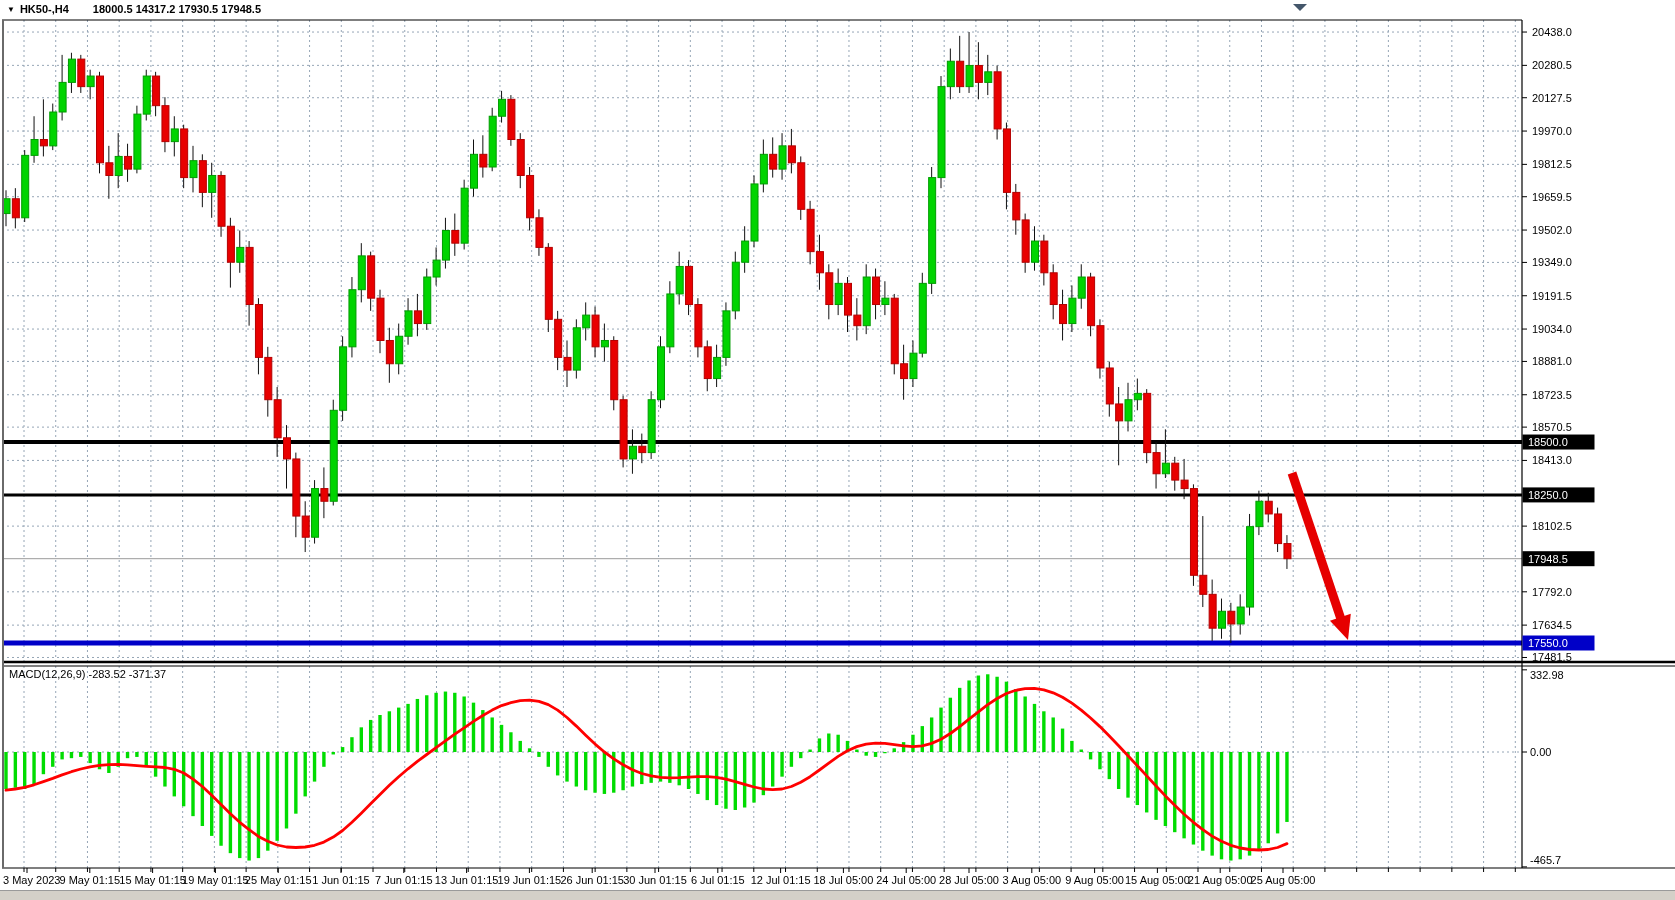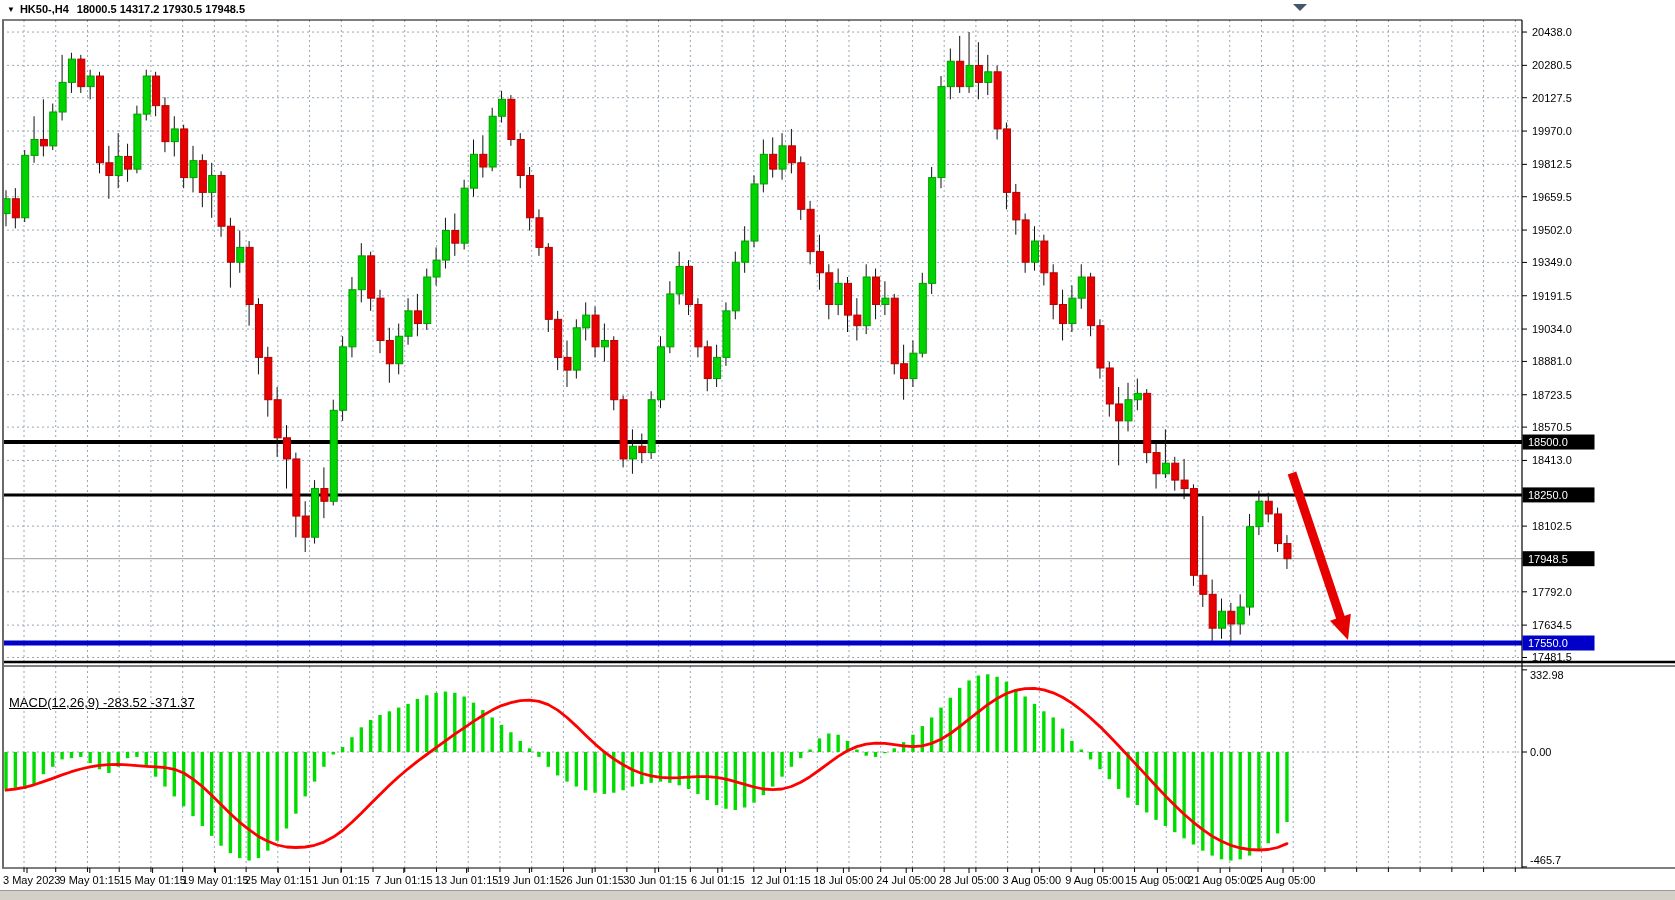--- a/index.html
+++ b/index.html
@@ -1,22 +1,22 @@
 <!DOCTYPE html>
 <html><head>
 <meta charset="utf-8">
 <style>
   html,body{margin:0;padding:0;background:#d4d0c8;font-family:"Liberation Sans",sans-serif;}
   #app{position:relative;width:1675px;height:900px;background:#d4d0c8;overflow:hidden;}
   #chart-surface{position:absolute;left:0;top:0;width:1675px;height:900px;background:#ffffff;}
   #chart-svg{display:block;position:absolute;left:0;top:0;}
   #header{position:absolute;left:7px;top:3px;font-size:11px;font-weight:bold;color:#000;white-space:nowrap;}
   #header .tri{font-size:8px;margin-right:5px;vertical-align:1px;cursor:pointer;}
-  #header .sym{margin-right:8px;}
-  #macd-label{position:absolute;left:9px;top:695px;font-size:13px;color:#000;white-space:nowrap;text-decoration:underline;}
+  #header .sym{margin-right:24px;}
+  #macd-label{position:absolute;left:9px;top:668px;font-size:11px;color:#000;white-space:nowrap;}
   #bottom-strip{position:absolute;left:0;top:890px;width:1675px;height:10px;background:#d4d0c8;border-top:1px solid #9a9a9a;}
 </style>
 </head>
 <body>
 
 <div id="app">
   <div id="chart-surface">
     <svg id="chart-svg" width="1675" height="900">
         <g>
           <line x1="24" y1="20" x2="24" y2="662" stroke="#96A6B6" stroke-width="1" stroke-dasharray="2,3"></line>

